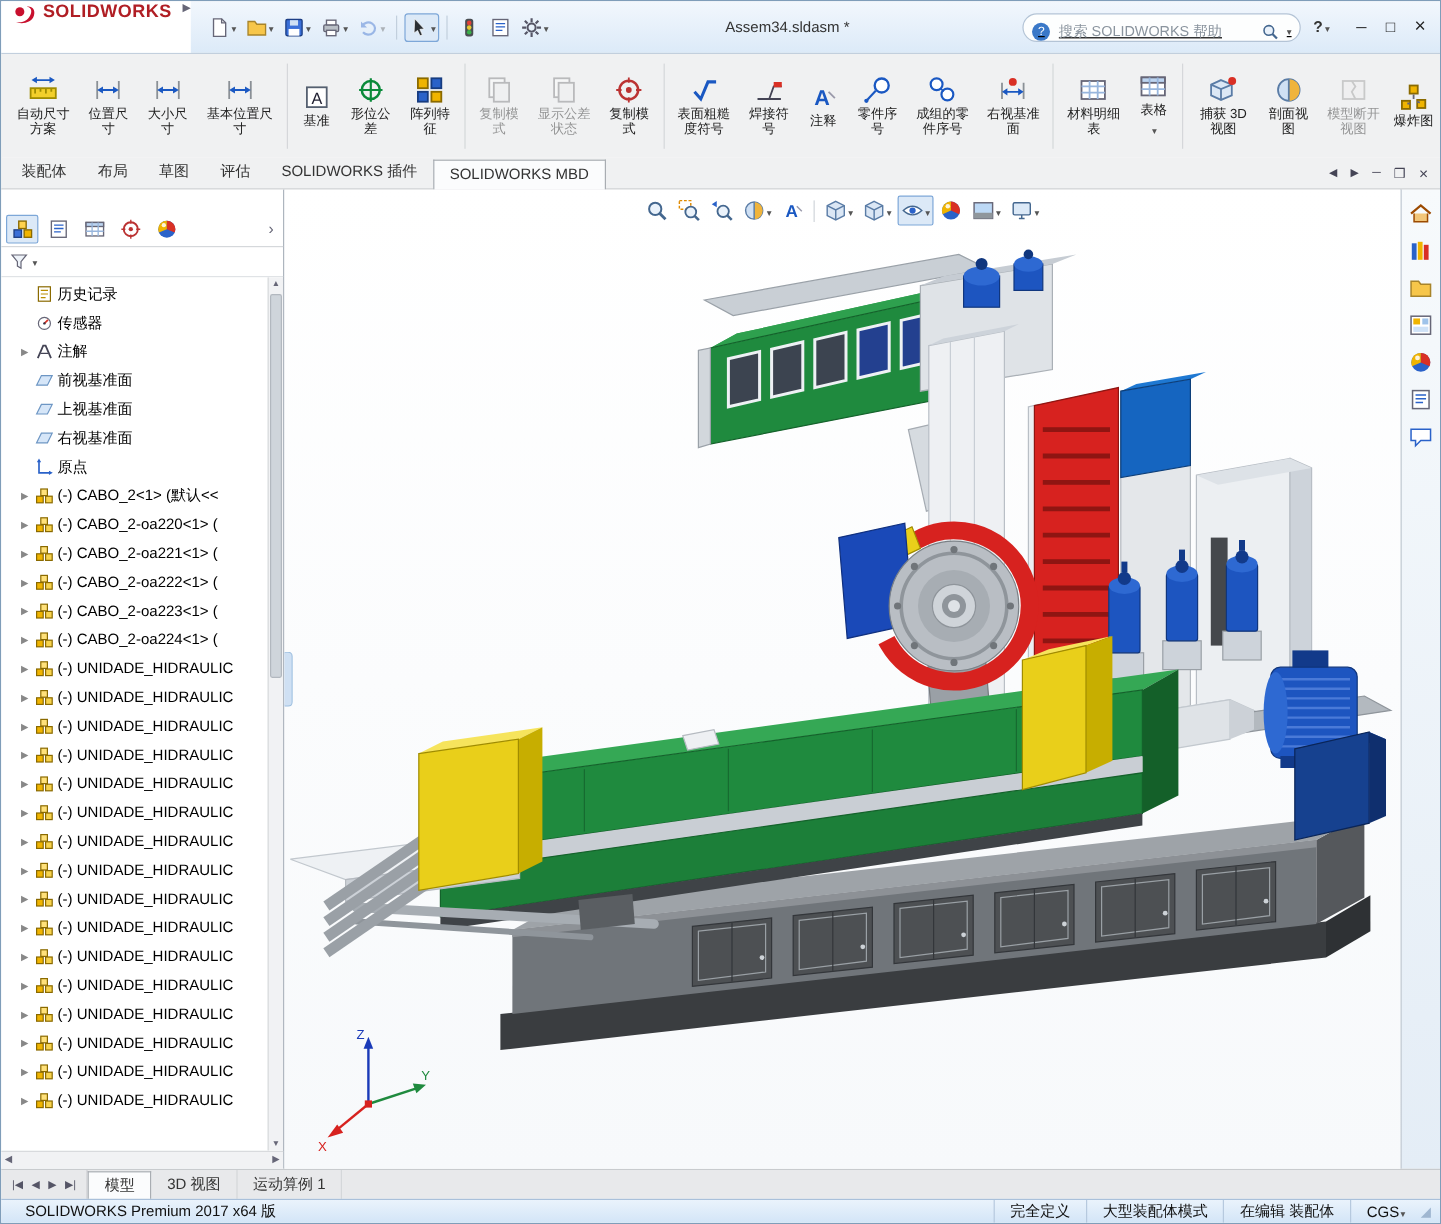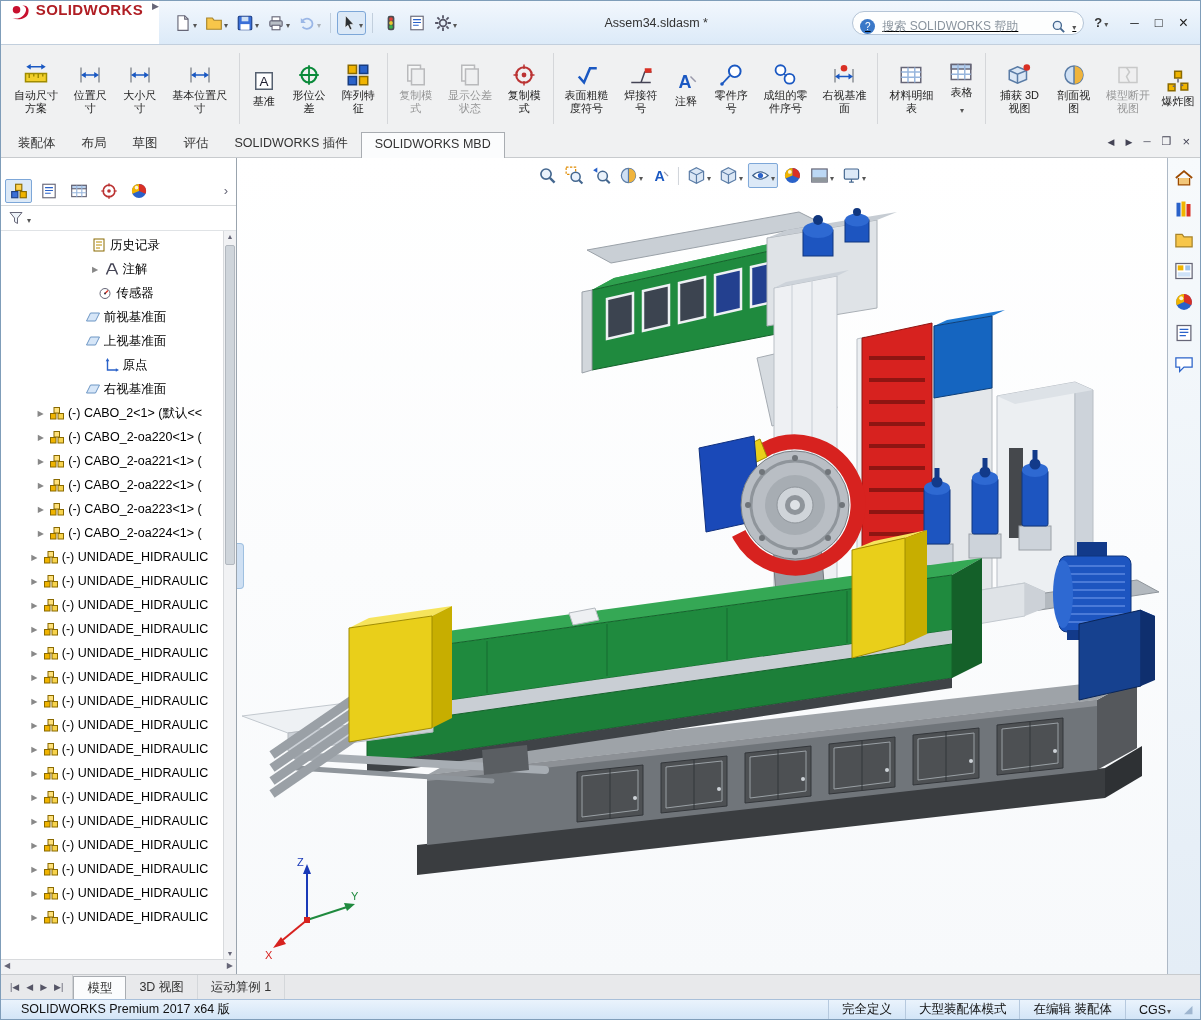--- a/index.html
+++ b/index.html
@@ -36,21 +36,21 @@
   
   .ribbon{height:86px;background:#f0f1f2;display:flex;align-items:stretch;padding:3px 2px 2px 6px;gap:1px;flex:0 0 auto;}
   .rbtn{display:flex;flex-direction:column;align-items:center;justify-content:center;padding:2px 3px;min-width:40px;max-width:58px;border-radius:2px;}
   .rbtn svg{width:24px;height:24px;margin-bottom:2px;flex:0 0 auto;}
   .rlbl{font-size:11px;line-height:13px;text-align:center;color:#222;}
   .rbtn.dis{opacity:.45;filter:grayscale(.8);}
   .rbtn.wide{max-width:84px;}
   .rsep{width:1px;background:#d5d7da;margin:5px 3px;flex:0 0 auto;}
 
   
-  .cmdtabs{height:27px;background:#f0f1f2;display:flex;padding-left:4px;border-bottom:1px solid #c8cbce;flex:0 0 auto;}
+  .cmdtabs{height:27px;background:#f0f1f2;display:flex;align-items:flex-end;padding-left:4px;border-bottom:1px solid #c8cbce;flex:0 0 auto;}
   .ctab{padding:4px 13px 5px;font-size:12.5px;color:#333;white-space:nowrap;}
   .ctab.active{background:#fbfcfd;border:1px solid #a9adb2;border-bottom:none;position:relative;top:1px;padding-bottom:6px;}
   .ctabspacer{flex:1;}
   .tabctl{display:flex;align-items:center;gap:11px;padding:0 10px 5px 0;color:#445;font-size:10px;}
   .gl-tl::before{content:"◀";font-size:9px;}
   .gl-tr::before{content:"▶";font-size:9px;}
   .gl-rest::before{content:"❒";font-size:11px;}
   .gl-x2::before{content:"×";font-size:13px;}
 
   
@@ -61,21 +61,21 @@
   .ptab{width:27px;height:24px;display:flex;align-items:center;justify-content:center;border:1px solid transparent;border-radius:2px;}
   .ptab svg{width:18px;height:18px;}
   .ptab.active{background:#dce9f7;border-color:#7da7d8;}
   .ptab-chevron{margin-left:auto;color:#667;font-size:13px;padding-right:4px;}
   .ptab-chevron::before{content:"›";}
   .filterrow{height:25px;display:flex;align-items:center;gap:2px;padding:0 7px;border-bottom:1px solid #e0e3e6;flex:0 0 auto;}
   .filterrow svg{width:16px;height:16px;}
 
   .tree{flex:1;position:relative;overflow:hidden;padding-top:2px;}
   .trow{height:24px;display:flex;align-items:center;gap:3px;padding-left:3px;white-space:nowrap;overflow:hidden;padding-right:14px;}
-  .trow.child{padding-left:14px;justify-content:center;}
+  .trow.child{padding-left:14px;}
   .ta{width:11px;flex:0 0 auto;font-size:8px;color:#888;text-align:center;}
   .ta.exp::before{content:"▶";}
   .ta.open::before{content:"▼";color:#556;}
   .tic{width:16px;height:16px;flex:0 0 auto;}
   .tlbl{font-size:12.5px;color:#000;}
   .vscroll{position:absolute;right:0;top:0;bottom:0;width:13px;background:#f1f2f4;border-left:1px solid #d8dadd;z-index:3;}
   .varrow{position:absolute;left:0;right:0;text-align:center;font-size:7px;color:#667;}
   .gl-up::before{content:"▲";}
   .gl-down::before{content:"▼";}
   .vthumb{position:absolute;left:1px;right:1px;top:14px;height:320px;background:#cfd5db;border:1px solid #b2b8bf;border-radius:2px;}
@@ -623,60 +623,60 @@
 
       <div class="tree">
         <div class="trow child">
             <span class="ta"></span>
             <svg class="tic">
               <use href="#s-t-hist"></use>
             </svg>
             <span class="tlbl">历史记录</span>
           </div>
         <div class="trow child">
+            <span class="ta"></span>
+            <svg class="tic">
+              <use href="#s-t-sensor"></use>
+            </svg>
+            <span class="tlbl">传感器</span>
+          </div>
+        <div class="trow child">
             <span class="ta exp"></span>
             <svg class="tic">
               <use href="#s-t-ann"></use>
             </svg>
             <span class="tlbl">注解</span>
           </div>
         <div class="trow child">
             <span class="ta"></span>
             <svg class="tic">
-              <use href="#s-t-sensor"></use>
-            </svg>
-            <span class="tlbl">传感器</span>
+              <use href="#s-t-plane"></use>
+            </svg>
+            <span class="tlbl">前视基准面</span>
           </div>
         <div class="trow child">
             <span class="ta"></span>
             <svg class="tic">
               <use href="#s-t-plane"></use>
             </svg>
-            <span class="tlbl">前视基准面</span>
+            <span class="tlbl">上视基准面</span>
           </div>
         <div class="trow child">
             <span class="ta"></span>
             <svg class="tic">
               <use href="#s-t-plane"></use>
             </svg>
-            <span class="tlbl">上视基准面</span>
+            <span class="tlbl">右视基准面</span>
           </div>
         <div class="trow child">
             <span class="ta"></span>
             <svg class="tic">
               <use href="#s-t-origin"></use>
             </svg>
             <span class="tlbl">原点</span>
-          </div>
-        <div class="trow child">
-            <span class="ta"></span>
-            <svg class="tic">
-              <use href="#s-t-plane"></use>
-            </svg>
-            <span class="tlbl">右视基准面</span>
           </div>
         <div class="trow child">
             <span class="ta exp"></span>
             <svg class="tic">
               <use href="#s-t-comp"></use>
             </svg>
             <span class="tlbl">(-) CABO_2&lt;1&gt; (默认&lt;&lt;</span>
           </div>
         <div class="trow child">
             <span class="ta exp"></span>

